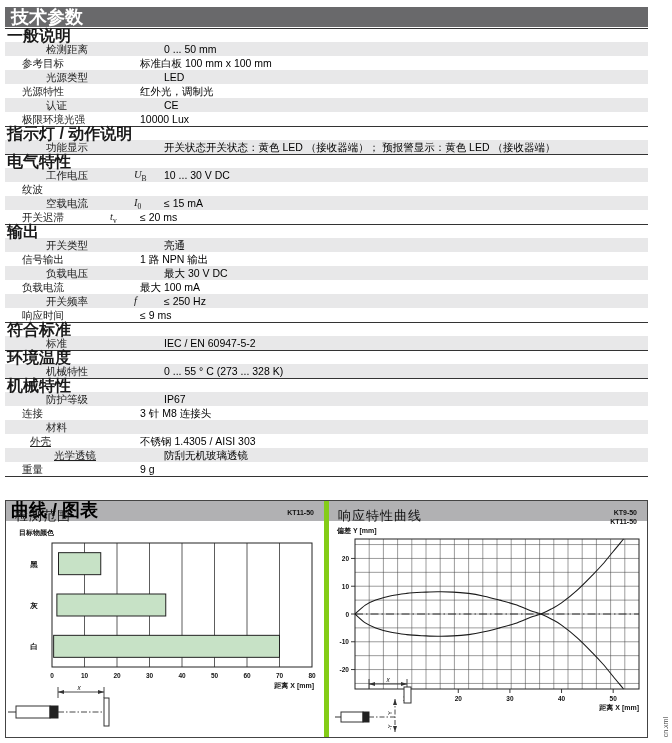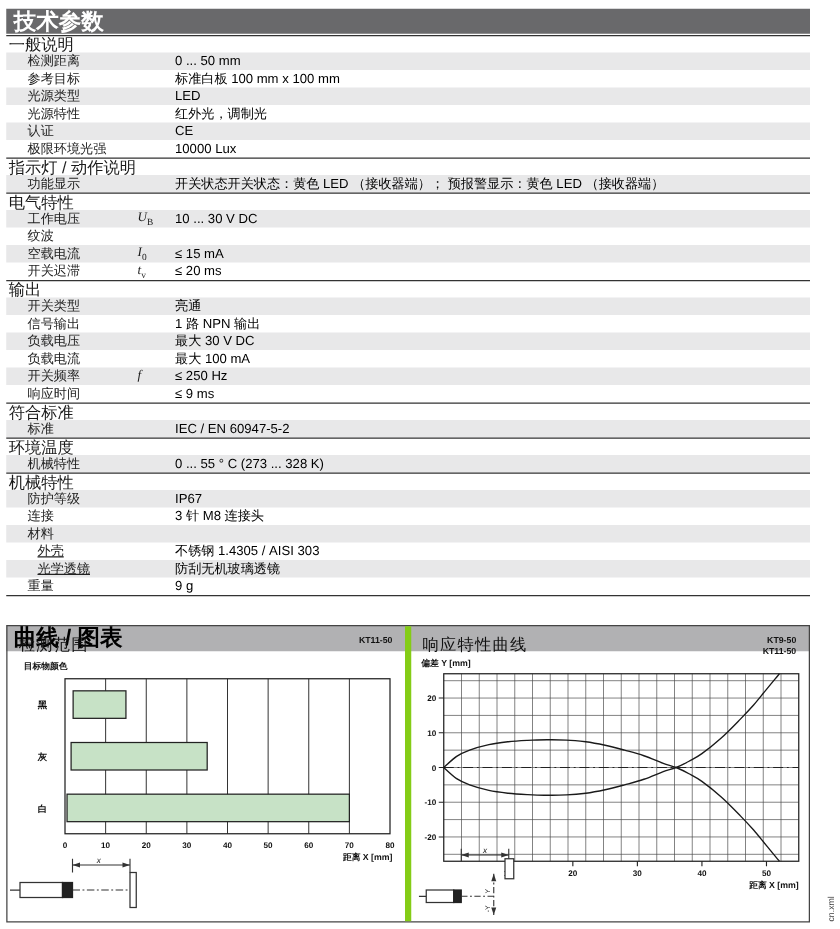--- a/index.html
+++ b/index.html
@@ -5,23 +5,23 @@
   html,body{margin:0;padding:0;}
   body{
     width:672px;height:743px;background:#fff;position:relative;overflow:hidden;
     font-family:"Liberation Sans",sans-serif;color:#1a1a1a;
     -webkit-font-smoothing:antialiased;
   }
   .bar{position:absolute;left:5px;width:643px;box-sizing:border-box;padding-left:6px;font-weight:bold;font-size:18px;}
   .bar1{top:7px;height:20px;line-height:20px;background:#69696b;color:#fff;}
   .bar2{top:500px;height:21px;line-height:21px;background:#b1b1b3;color:#000;}
   #tech-table{position:absolute;left:5px;top:28px;width:643px;border-bottom:1px solid #333;}
-  .sec-header{height:13px;line-height:13px;font-weight:normal;font-size:13px;border-top:1px solid #333;padding-left:2px;}
+  .sec-header{height:13px;line-height:13px;font-weight:bold;font-size:16px;border-top:1px solid #333;padding-left:2px;}
   .t-row{display:flex;height:14px;line-height:14px;font-size:10.5px;}
-  .t-row.shaded{background:#e8e8e9;}
+  .t-row.shaded{background:#e8e8e9;padding-left:24px;}
   .c-label{flex:0 0 105px;padding-left:17px;box-sizing:border-box;color:#222;white-space:nowrap;}
   .c-label.ind2{padding-left:25px;text-decoration:underline;}
   .c-symbol{flex:0 0 30px;font-style:italic;font-family:"Liberation Serif",serif;font-size:10.5px;}
   .c-symbol sub{font-size:7.5px;font-style:normal;}
   .c-value{flex:1;color:#000;white-space:nowrap;}
   #charts{position:absolute;left:5px;top:500px;width:643px;height:238px;border:1px solid #444;box-sizing:border-box;display:flex;}
   .panel{position:relative;width:320px;height:100%;}
   .panel.left{border-right:5px solid #84cc16;}
   .chart-title{position:absolute;top:6px;left:9px;font-family:"DejaVu Serif",serif;font-size:13px;color:#111;letter-spacing:1px;}
   .chart-model{position:absolute;top:7px;right:10px;font-size:7px;font-weight:bold;text-align:right;line-height:1.3;color:#111;}

